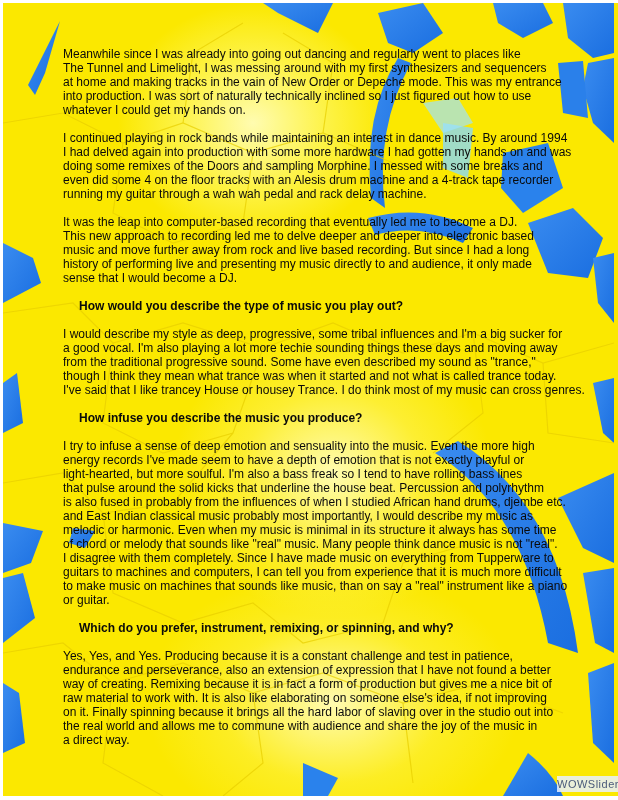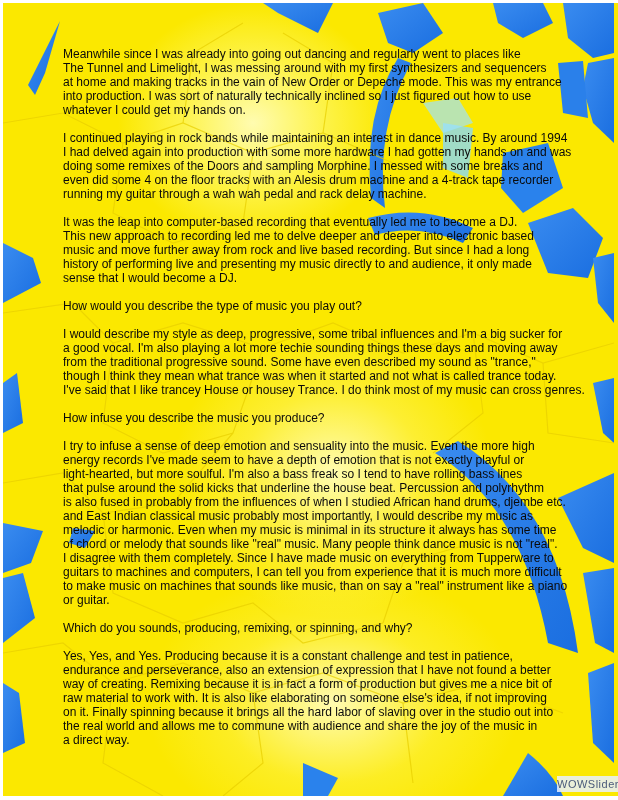--- a/index.html
+++ b/index.html
@@ -12,21 +12,21 @@
       radial-gradient(ellipse 220px 160px at 330px 700px, #fffbb0 0%, rgba(255,245,90,0.4) 50%, rgba(255,240,0,0) 85%),
       #fbe800;
     padding-left: 13px;
   }
   svg.bg { position:absolute; left:0; top:0; }
   .content {
     position:absolute; left:60px; top:44px; width:550px;
     font-size:12px; line-height:14px; color:#0a0a0a;
   }
   .para { margin:0 0 14px 0; white-space:pre-line; }
-  .q { margin:0 0 14px 0; font-weight:normal; }
+  .q { margin:0 0 14px 16px; font-weight:bold; }
   .watermark {
     position:absolute; right:4px; bottom:4px; width:66px; height:16px;
     background:rgba(230,240,255,0.85); color:#4a5a7a; font-size:11px; line-height:16px;
     text-align:center; letter-spacing:0.5px;
   }
 </style>
 </head>
 <body>
 
 <div class="page">
@@ -97,19 +97,19 @@
     <p class="para"><span>It was the leap into computer-based recording that eventually led me to become a DJ.</span><br><span>This new approach to recording led me to delve deeper and deeper into electronic based</span><br><span>music and move further away from rock and live based recording.  But since I had a long</span><br><span>history of performing live and presenting my music directly to and audience, it only made</span><br><span>sense that I would become a DJ.</span></p>
 
     <p class="q">How would you describe the type of music you play out?</p>
 
     <p class="para"><span>I would describe my style as deep, progressive, some tribal influences and I'm a big sucker for</span><br><span>a good vocal.  I'm also playing a lot more techie sounding things these days and moving away</span><br><span>from the traditional progressive sound.  Some have even described my sound as "trance,"</span><br><span>though I think they mean what trance was when it started and not what is called trance today.</span><br><span>I've said that I like trancey House or housey Trance. I do think most of my music can cross genres.</span></p>
 
     <p class="q">How infuse you describe the music you produce?</p>
 
     <p class="para"><span>I try to infuse a sense of deep emotion and sensuality into the music.  Even the more high</span><br><span>energy records I've made seem to have a depth of emotion that is not exactly playful or</span><br><span>light-hearted, but more soulful. I'm also a bass freak so I tend to have rolling bass lines</span><br><span>that pulse around the solid kicks that underline the house beat.  Percussion and polyrhythm</span><br><span>is also fused in probably from the influences of when I studied African hand drums, djembe etc.</span><br><span>and East Indian classical music probably most importantly, I would describe my music as</span><br><span>melodic or harmonic. Even when my music is minimal in its structure it always has some time</span><br><span>of chord or melody that sounds like "real" music.  Many people think dance music is not "real".</span><br><span>I disagree with them completely.  Since I have made music on everything from Tupperware to</span><br><span>guitars to machines and computers, I can tell you from experience that it is much more difficult</span><br><span>to make music on machines that sounds like music, than on say a "real" instrument like a piano</span><br><span>or guitar.</span></p>
 
-    <p class="q">Which do you sounds, producing, remixing, or spinning, and why?</p>
+    <p class="q">Which do you prefer, instrument, remixing, or spinning, and why?</p>
 
     <p class="para"><span>Yes, Yes, and Yes.   Producing because it is a constant challenge and test in patience,</span><br><span>endurance and perseverance, also an extension of expression that I have not found a better</span><br><span>way of creating. Remixing because it is in fact a form of production but gives me a nice bit of</span><br><span> raw material to work with.  It is also like elaborating on someone else's idea, if not improving</span><br><span>on it.  Finally spinning because it brings all the hard labor of slaving over in the studio out into</span><br><span>the real world and allows me to commune with audience and share the joy of the music in</span><br><span>a direct way.</span></p>
   </div>
 
   <a class="watermark">WOWSlider.com</a>
 </div>
 
 </body></html>

